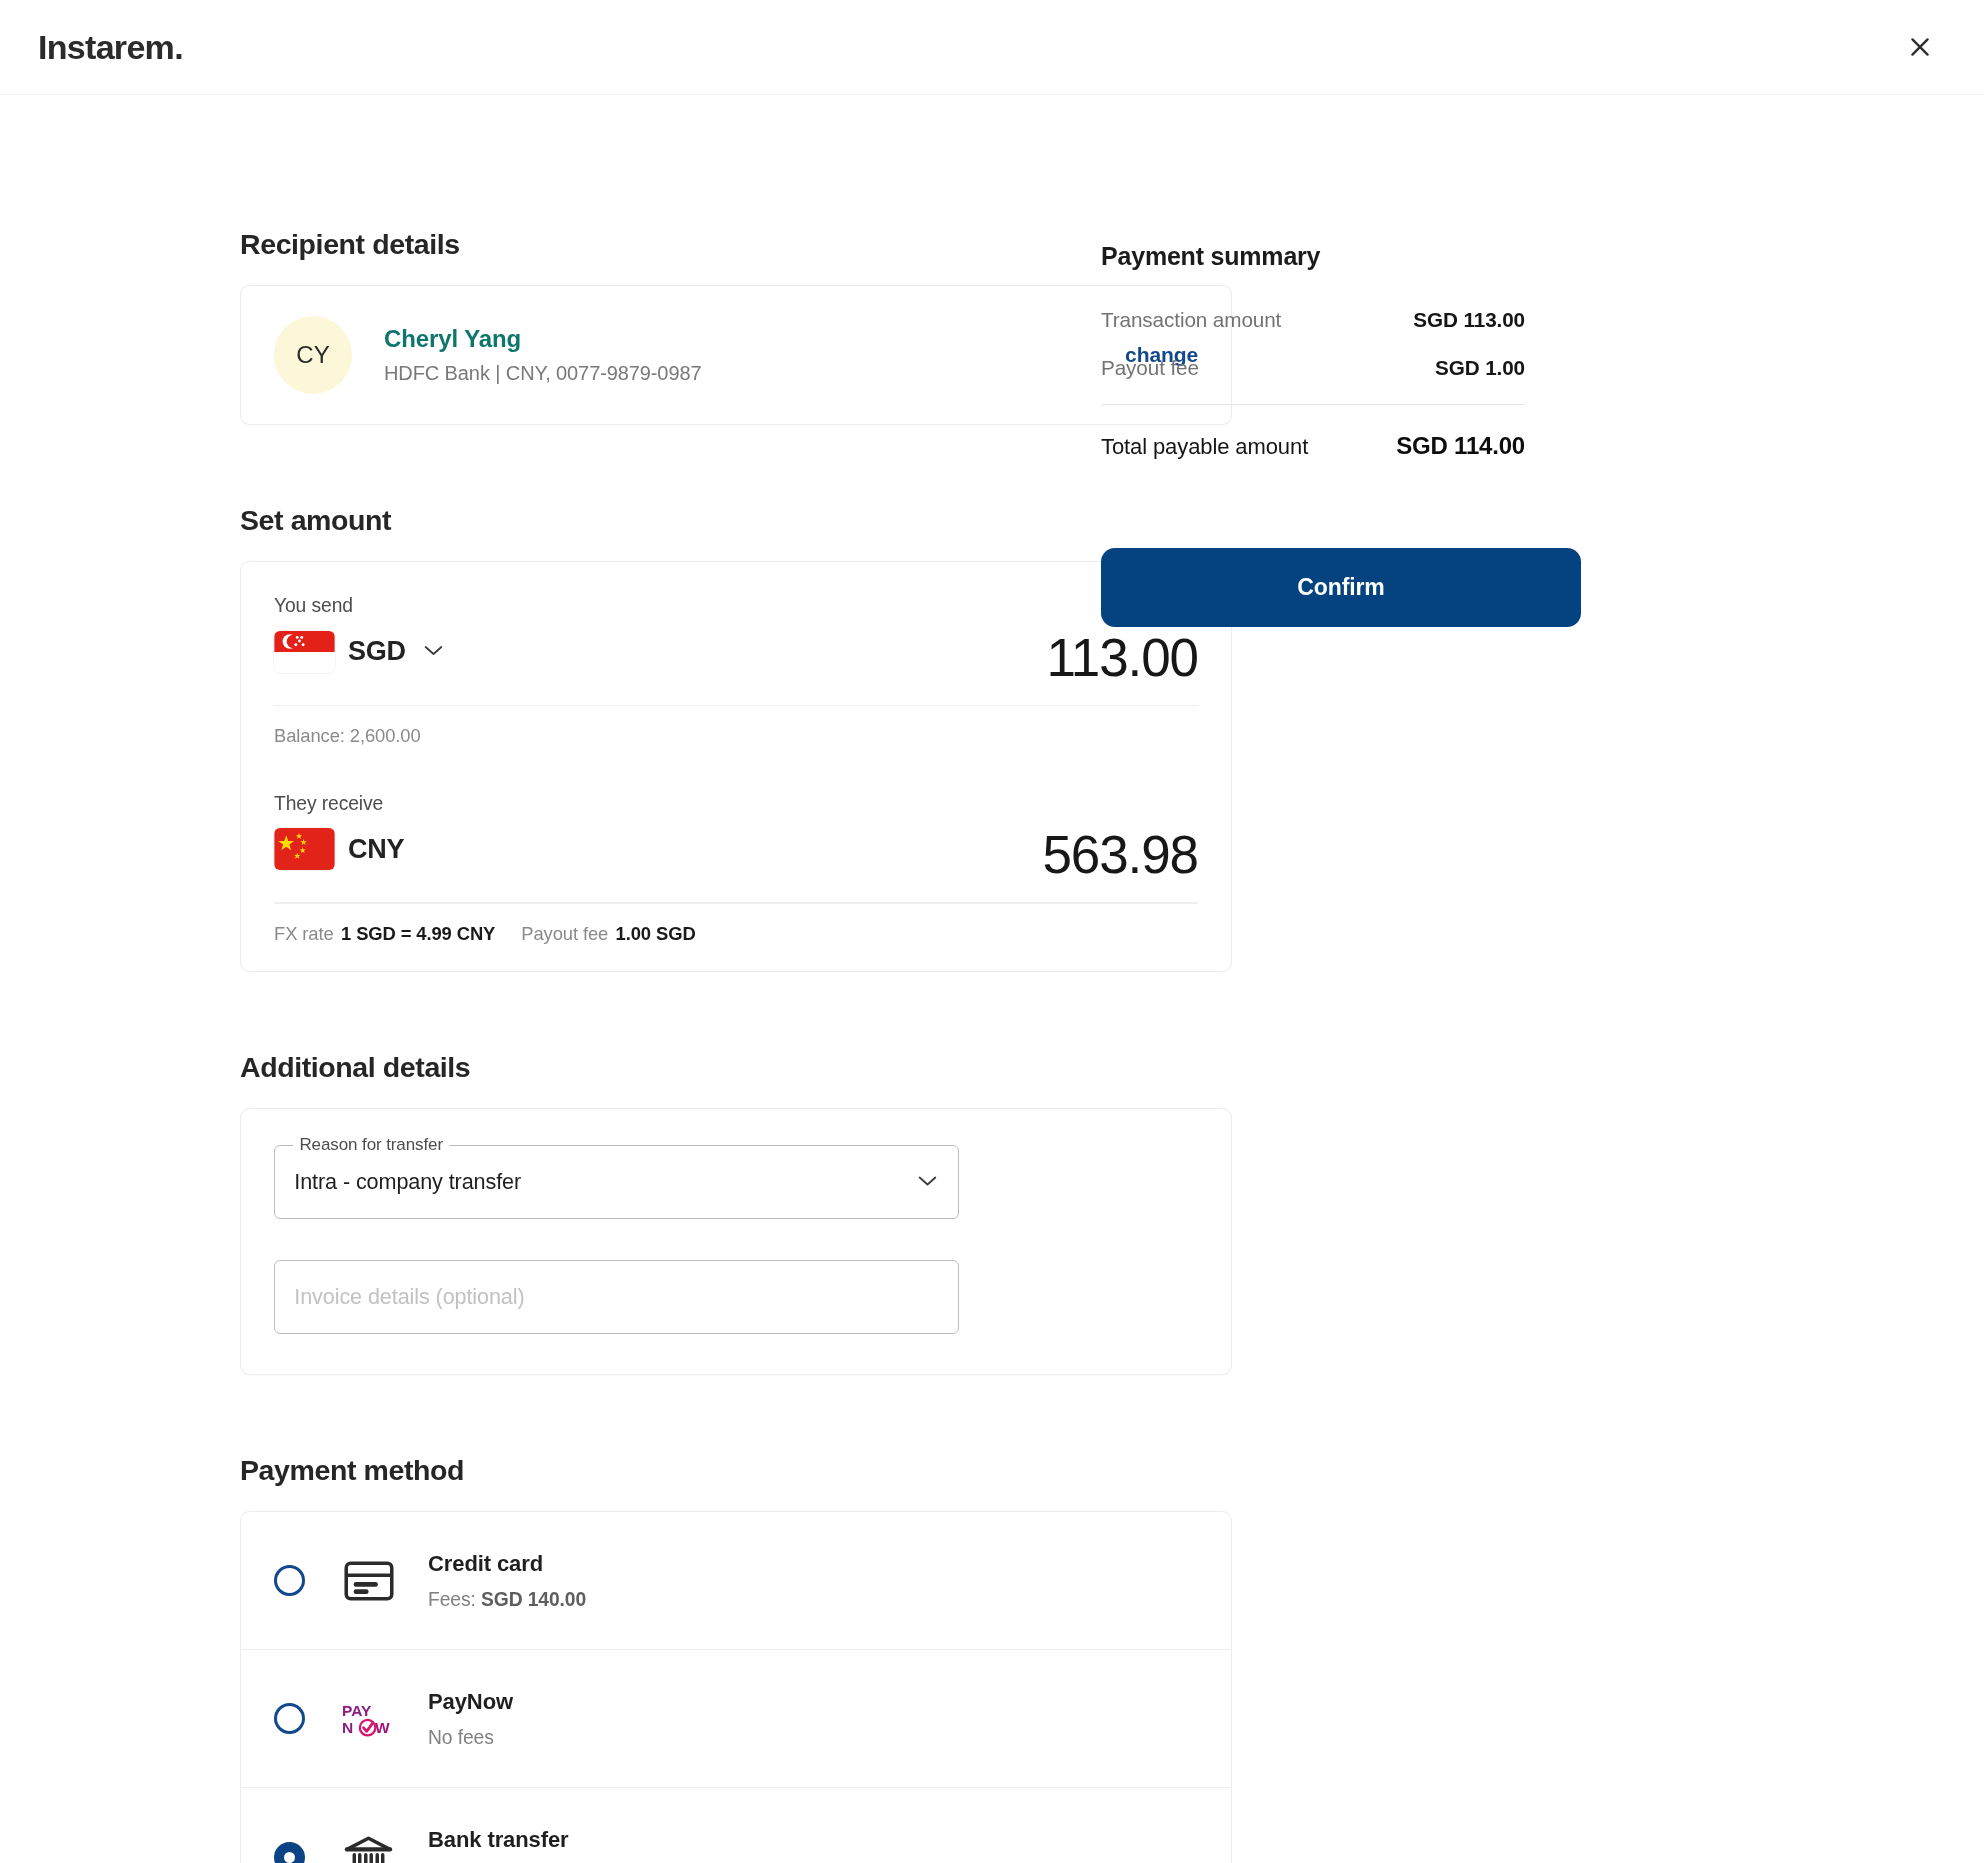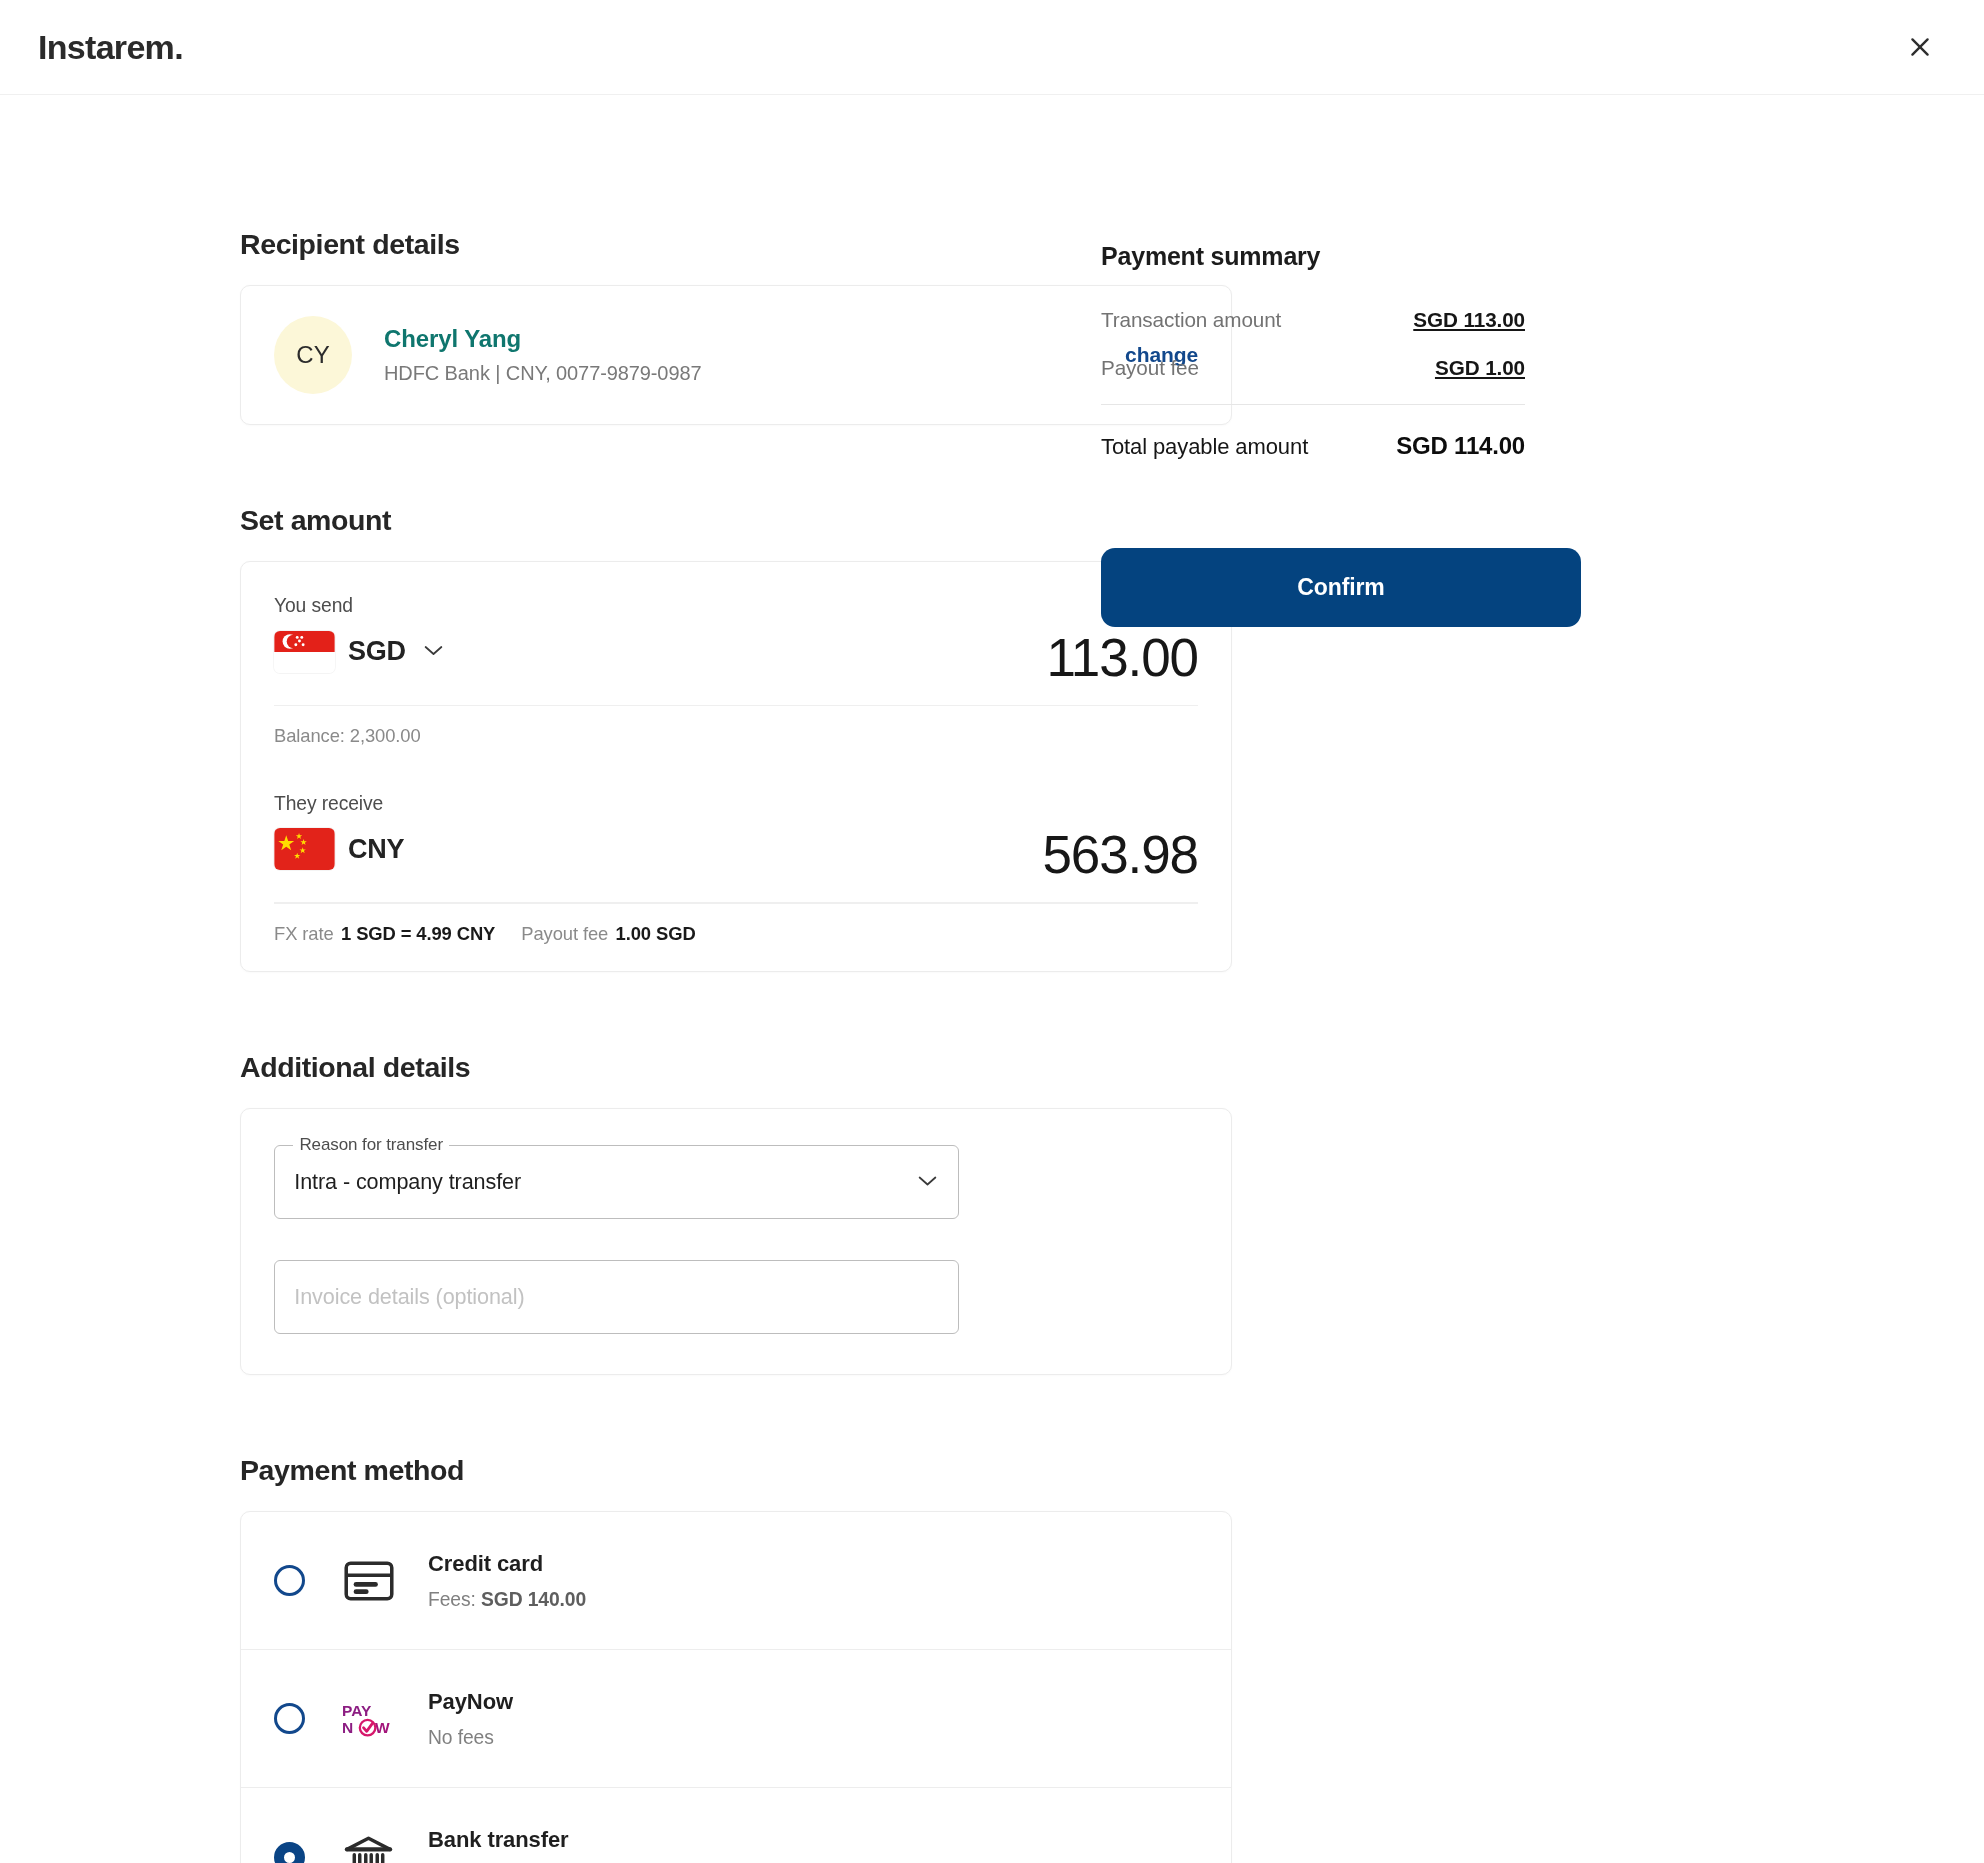--- a/index.html
+++ b/index.html
@@ -274,21 +274,21 @@
     letter-spacing: -0.2px;
     margin-bottom: 37px;
   }
   .sum-row {
     display: flex;
     justify-content: space-between;
     align-items: baseline;
     margin-bottom: 24px;
   }
   .sum-key { font-size: 20.7px; color: #737373; letter-spacing: -0.1px; }
-  .sum-val { font-size: 20.7px; color: #161616; font-weight: 700; letter-spacing: -0.1px; text-decoration: underline; }
+  .sum-val { font-size: 20.7px; color: #161616; font-weight: 700; letter-spacing: -0.1px; }
   .sum-divider { height: 1.4px; background: #e6e6e6; margin: 10px 0 27px 0; }
   .sum-total-key { font-size: 22px; color: #161616; letter-spacing: -0.1px; }
   .sum-total-val { font-size: 24px; color: #0d0d0d; font-weight: 700; letter-spacing: -0.2px; }
   .confirm-btn {
     margin-top: 64px;
     width: 480px;
     height: 79px;
     background: #04437f;
     color: #fff;
     border: none;
@@ -360,21 +360,21 @@
           <span class="chev">
             <svg width="21" height="13" viewBox="0 0 24 14" fill="none" stroke="#3a3a3a" stroke-width="2" stroke-linecap="round" stroke-linejoin="round">
               <polyline points="3,3 12,11 21,3"></polyline>
             </svg>
           </span>
         </div>
         <div class="amount-value">113.00</div>
       </div>
 
       <div class="hr-light"></div>
-      <div class="balance">Balance: 2,300.00</div>
+      <div class="balance">Balance: 2,600.00</div>
 
       <div class="receive-block">
         <div class="amount-label">They receive</div>
         <div class="amount-row">
           <div class="ccy-pick">
             <span class="flag">
               <svg width="61" height="42" viewBox="0 0 132 92">
                 <rect width="132" height="92" fill="#e2231a"></rect>
                 <g fill="#ffde00">
                   <polygon points="26,16 30.2,28.6 43.4,28.6 32.7,36.4 36.9,49 26,41.2 15.1,49 19.3,36.4 8.6,28.6 21.8,28.6"></polygon>

